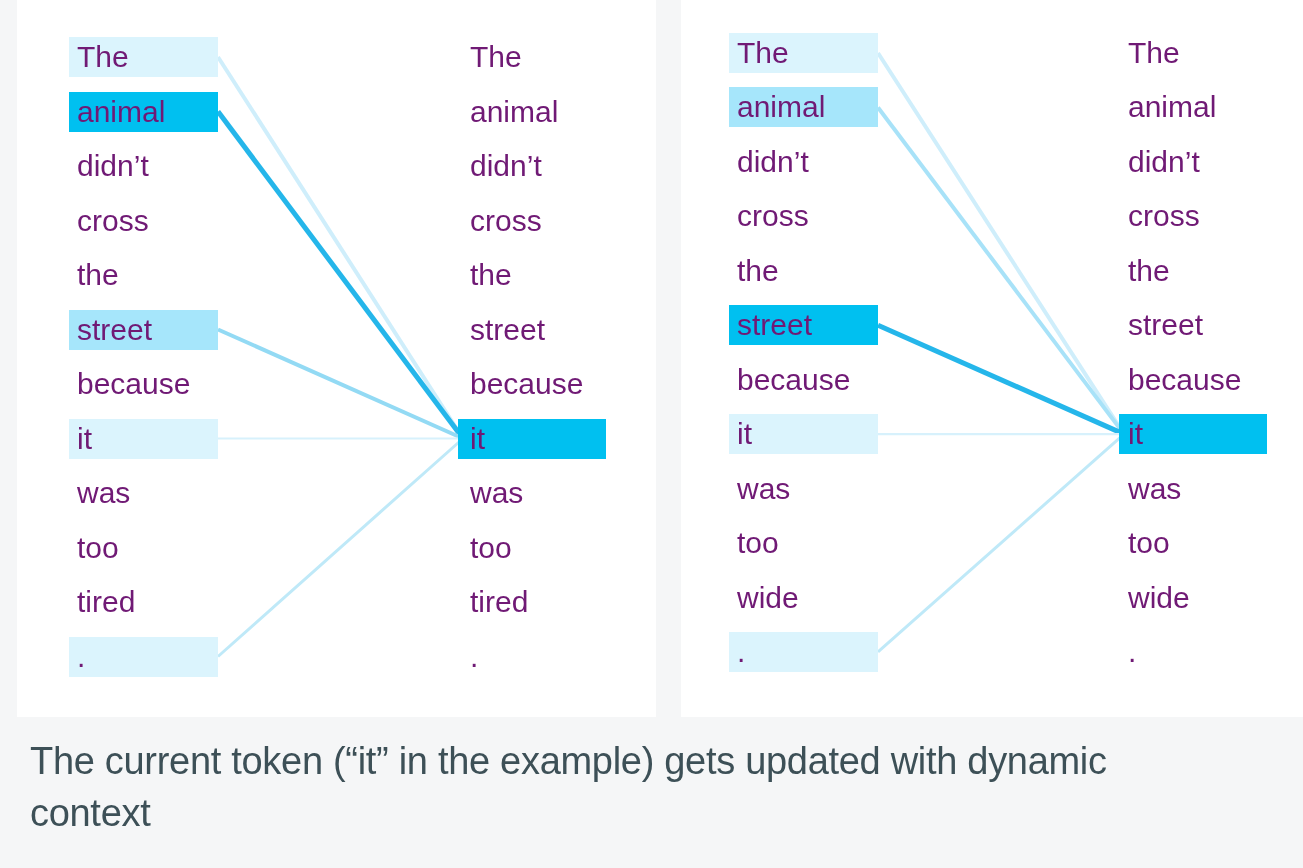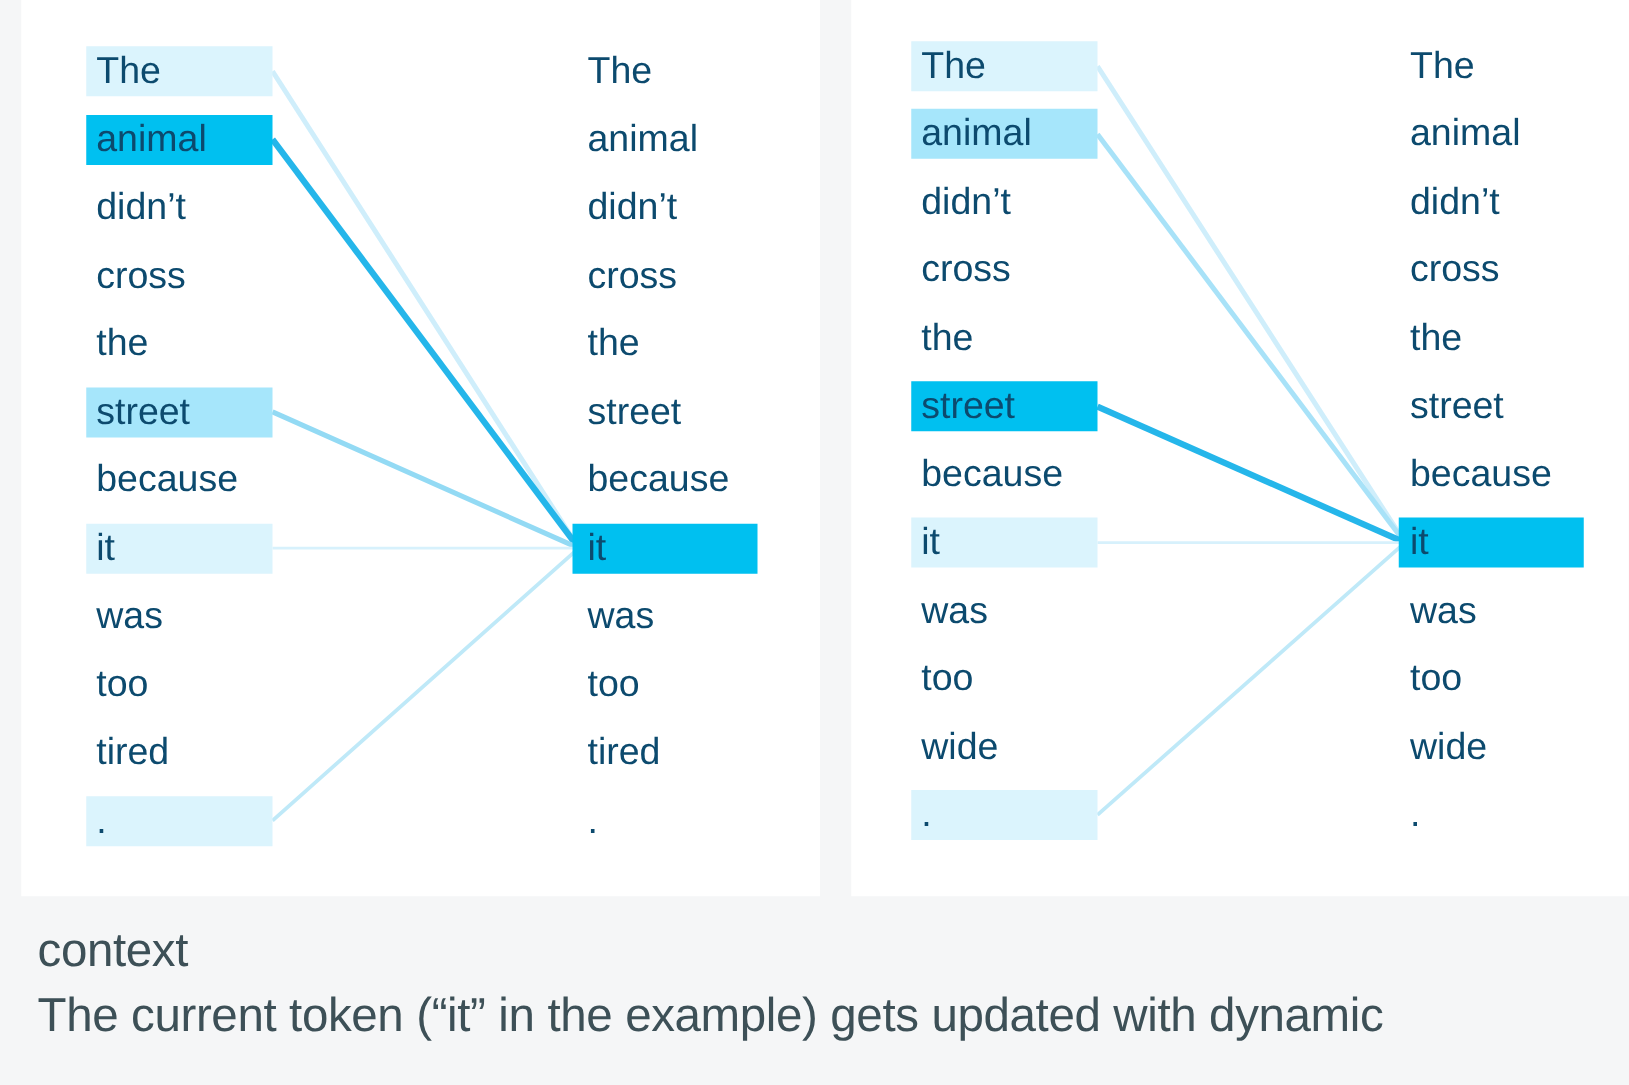--- a/index.html
+++ b/index.html
@@ -8,38 +8,38 @@
     background:#f5f6f7;
     font-family:"Liberation Sans", sans-serif;
   }
   .stage{position:absolute;inset:0;}
   .panel{
     position:absolute;background:#ffffff;
   }
   .lines{position:absolute;left:0;top:0;pointer-events:none;}
   .tok{
     position:absolute;height:40px;line-height:40px;
-    font-size:30px;color:#0c4a6e;white-space:nowrap;
+    font-size:30px;color:#701a75;white-space:nowrap;
     box-sizing:content-box;
   }
   .tok.src{padding-left:8px;}
   .caption{
     position:absolute;left:30px;top:735px;width:1273px;
     font-size:38px;line-height:52px;font-weight:300;
     letter-spacing:-0.3px;color:#3d5057;
   }
   .caption div{white-space:nowrap;}
 </style>
 </head>
 <body>
 
 <div class="stage" id="stage">
   <div class="caption">
+    <div>The current token (“it” in the example) gets updated with dynamic</div>
     <div>context</div>
-    <div>The current token (“it” in the example) gets updated with dynamic</div>
   </div>
 <div class="panel" style="left: 17px; top: 0px; width: 639px; height: 717px; background: rgb(255, 255, 255);">
       <svg width="639" height="717" class="lines">
         <line x1="201" y1="57" x2="446" y2="438.5" stroke="#cfeefb" stroke-width="4"></line>
         <line x1="201" y1="111.5" x2="446" y2="438.5" stroke="#25b6ea" stroke-width="5"></line>
         <line x1="201" y1="329.5" x2="446" y2="438.5" stroke="#93daf4" stroke-width="4"></line>
         <line x1="201" y1="438.5" x2="446" y2="438.5" stroke="#d7f1fc" stroke-width="2.2"></line>
         <line x1="201" y1="656.5" x2="446" y2="438.5" stroke="#bfe9f8" stroke-width="3"></line>
       </svg>
       <div class="tok src" style="top: 37px; left: 52px; width: 141px; background: rgb(219, 244, 253);">The</div>

